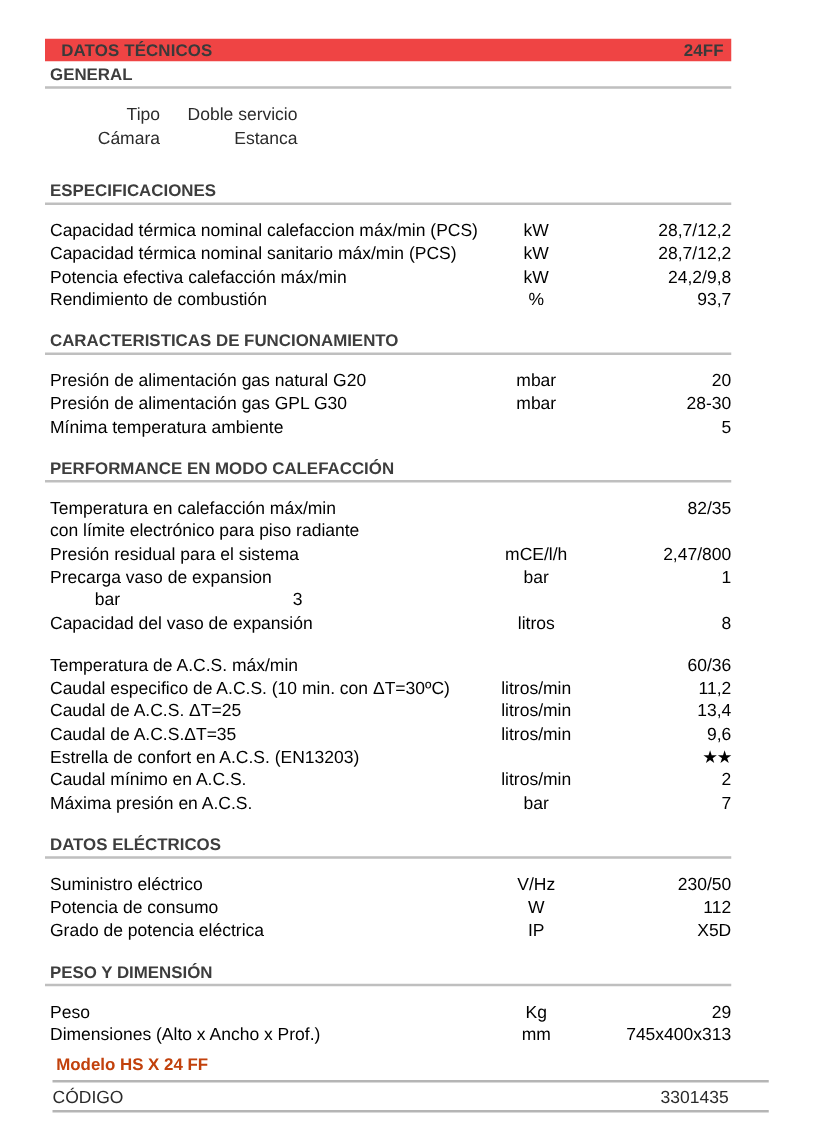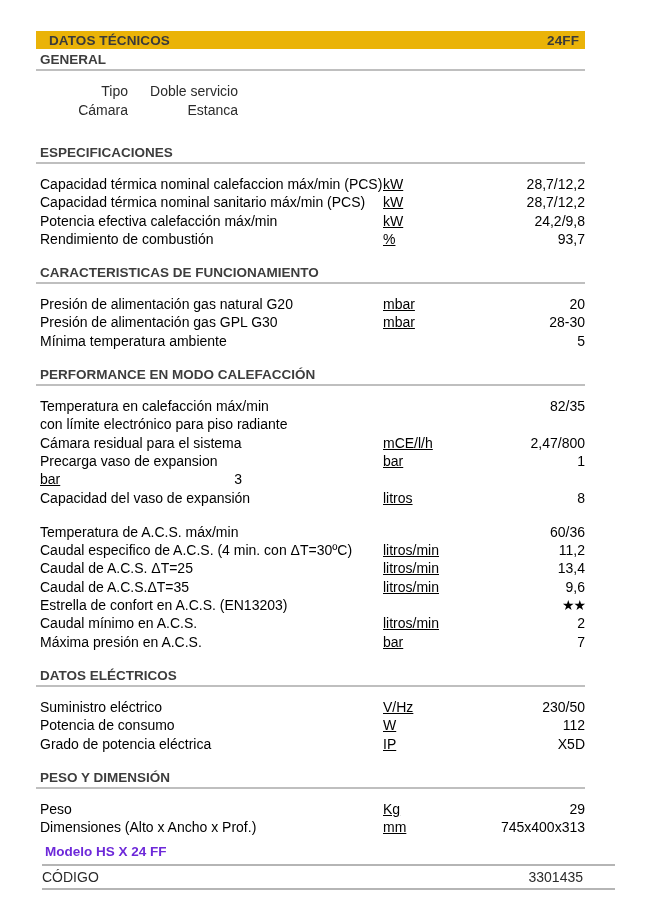--- a/index.html
+++ b/index.html
@@ -16,21 +16,21 @@
       overflow: hidden;
     }
     .sheet {
       position: absolute;
       left: 36px;
       top: 31px;
       width: 549px;
     }
     .title-bar {
       height: 18px;
-      background: #eab308;
+      background: #ef4444;
       display: flex;
       justify-content: space-between;
       align-items: center;
       padding: 0 6px 0 13px;
       font-weight: bold;
       font-size: 13.5px;
       color: #3a3a3a;
       letter-spacing: 0.1px;
     }
     .section-head {
@@ -52,23 +52,23 @@
       line-height: 18.3px;
       color: #000000;
       padding-left: 4px;
     }
     .row .label {
       flex: 1 1 auto;
       white-space: pre-line;
     }
     .row .unit {
       width: 92px;
+      text-align: center;
       flex: 0 0 auto;
       margin-right: 6px;
-      text-decoration: underline;
     }
     .row .value {
       width: 104px;
       text-align: right;
       flex: 0 0 auto;
     }
     .type-row {
       display: flex;
       justify-content: flex-start;
       font-size: 14px;
@@ -96,21 +96,21 @@
     }
     .model {
       position: absolute;
       left: 42px;
       top: 840px;
       width: 573px;
     }
     .model-title {
       font-weight: bold;
       font-size: 13.5px;
-      color: #6d28d9;
+      color: #c2410c;
       padding-left: 3px;
       height: 24px;
       line-height: 24px;
       border-bottom: 2px solid #b5b5b5;
     }
     .code-row {
       display: flex;
       justify-content: space-between;
       font-size: 14px;
       height: 22px;
@@ -180,21 +180,21 @@
       </div>
       <div class="gap"></div>
       <div class="section-head">PERFORMANCE EN MODO CALEFACCIÓN</div>
       <div class="row">
         <span class="label">Temperatura en calefacción máx/min
 con límite electrónico para piso radiante</span>
         <span class="unit"></span>
         <span class="value">82/35</span>
       </div>
       <div class="row">
-        <span class="label">Cámara residual para el sistema</span>
+        <span class="label">Presión residual para el sistema</span>
         <span class="unit">mCE/l/h</span>
         <span class="value">2,47/800</span>
       </div>
       <div class="row">
         <span class="label">Precarga vaso de expansion</span>
         <span class="unit">bar</span>
         <span class="value">1</span>
       </div>
       <div class="row">
         <span class="unit">bar</span>
@@ -205,21 +205,21 @@
         <span class="unit">litros</span>
         <span class="value">8</span>
       </div>
       <div class="gap"></div>
       <div class="row">
         <span class="label">Temperatura de A.C.S. máx/min</span>
         <span class="unit"></span>
         <span class="value">60/36</span>
       </div>
       <div class="row">
-        <span class="label">Caudal especifico de A.C.S. (4 min. con ΔT=30ºC)</span>
+        <span class="label">Caudal especifico de A.C.S. (10 min. con ΔT=30ºC)</span>
         <span class="unit">litros/min</span>
         <span class="value">11,2</span>
       </div>
       <div class="row">
         <span class="label">Caudal de A.C.S. ΔT=25</span>
         <span class="unit">litros/min</span>
         <span class="value">13,4</span>
       </div>
       <div class="row">
         <span class="label">Caudal de A.C.S.ΔT=35</span>

